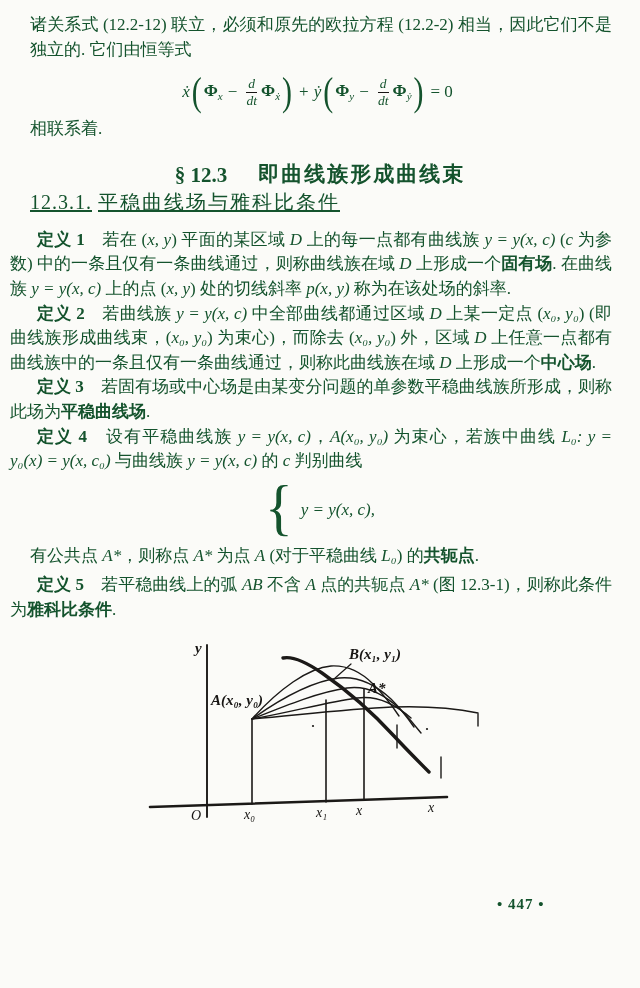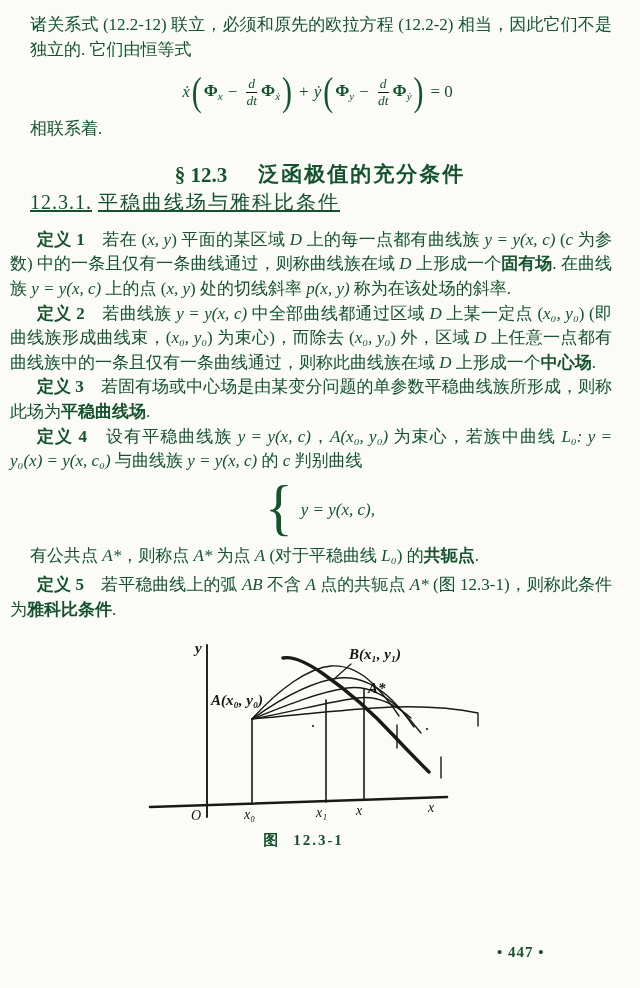--- a/index.html
+++ b/index.html
@@ -32,21 +32,21 @@
          position:relative;top:-2px;}
   .sys-lines{display:flex;flex-direction:column;gap:3px;font-size:17px;align-items:center;}
   .sys-line{display:flex;align-items:center;}
   .sysfrac{font-size:15px;}
   
   .figure-wrap{margin-top:12px;}
   .figure-svg{display:block;margin-left:145px;}
   .figure-caption{width:345px;margin-left:131px;text-align:center;font-size:15px;margin-top:4px;
                   font-weight:600;letter-spacing:1px;}
   .figure-caption .cap-num{margin-left:14px;letter-spacing:2px;}
-  .page-number{position:absolute;left:497px;top:944px;font-size:15px;font-weight:700;letter-spacing:1px;}
+  .page-number{position:absolute;left:497px;top:896px;font-size:15px;font-weight:700;letter-spacing:1px;}
   svg text{font-family:"Liberation Serif","DejaVu Serif",serif;fill:#171513;}
   .svg-math{font-style:italic;font-size:14px;}
   .svg-pt{font-style:italic;font-size:15px;font-weight:700;}
 </style>
 </head>
 <body>
 
 <div class="page">
 
   <p class="body-par" style="padding-top:13px;">诸关系式 (12.2-12) 联立，必须和原先的欧拉方程 (12.2-2) 相当，因此它们不是独立的. 它们由恒等式</p>
@@ -73,21 +73,21 @@
       </span>
     <span><span class="phivar">Φ</span><sub>ẏ</sub></span>
     <span class="paren">)</span>
     <span class="op">= 0</span>
   </div>
 
   <p class="body-par">相联系着.</p>
 
   <div class="heading">
     <span>§ 12.3</span>
-    <span class="title">泛函极值的充分条件</span>
+    <span class="title">即曲线族形成曲线束</span>
   </div>
 
   <div class="subheading">
     <span>12.3.1.</span><span class="stitle">平稳曲线场与雅科比条件</span>
   </div>
 
   <p class="body-par indent" style="margin-top:12px;"><span class="b">定义 1</span><span>　若在 (</span><span class="it">x, y</span><span>) 平面的某区域 </span><span class="it">D</span><span> 上的每一点都有曲线族 </span><span class="it">y = y(x, c)</span><span> (</span><span class="it">c</span><span> 为参数) 中的一条且仅有一条曲线通过，则称曲线族在域 </span><span class="it">D</span><span> 上形成一个</span><span class="b">固有场</span><span>. 在曲线族 </span><span class="it">y = y(x, c)</span><span> 上的点 (</span><span class="it">x, y</span><span>) 处的切线斜率 </span><span class="it">p(x, y)</span><span> 称为在该处场的斜率.</span></p>
 
   <p class="body-par indent"><span class="b">定义 2</span><span>　若曲线族 </span><span class="it">y = y(x, c)</span><span> 中全部曲线都通过区域 </span><span class="it">D</span><span> 上某一定点 (</span><span class="it">x₀, y₀</span><span>) (即曲线族形成曲线束，(</span><span class="it">x₀, y₀</span><span>) 为束心)，而除去 (</span><span class="it">x₀, y₀</span><span>) 外，区域 </span><span class="it">D</span><span> 上任意一点都有曲线族中的一条且仅有一条曲线通过，则称此曲线族在域 </span><span class="it">D</span><span> 上形成一个</span><span class="b">中心场</span><span>.</span></p>
 
@@ -135,20 +135,17 @@
       <text class="svg-pt" x="195" y="717" stroke="none">y</text>
       <text class="svg-math" x="191" y="884" stroke="none">O</text>
       <text class="svg-math" x="244" y="883" stroke="none">x₀</text>
       <text class="svg-math" x="316" y="881" stroke="none">x₁</text>
       <text class="svg-math" x="356" y="879" stroke="none">x</text>
       <text class="svg-math" x="428" y="876" stroke="none">x</text>
       <text class="svg-pt" x="211" y="769" stroke="none">A(x₀, y₀)</text>
       <text class="svg-pt" x="349" y="723" stroke="none">B(x₁, y₁)</text>
       <text class="svg-pt" x="368" y="757" stroke="none">A*</text>
     </svg>
-    <div class="figure-caption">
-      <span class="cap-fig">图</span><span class="cap-num">12.3-1</span>
-    </div>
   </div>
 
   <div class="page-number">• 447 •</div>
 
 </div>
 
 </body></html>

